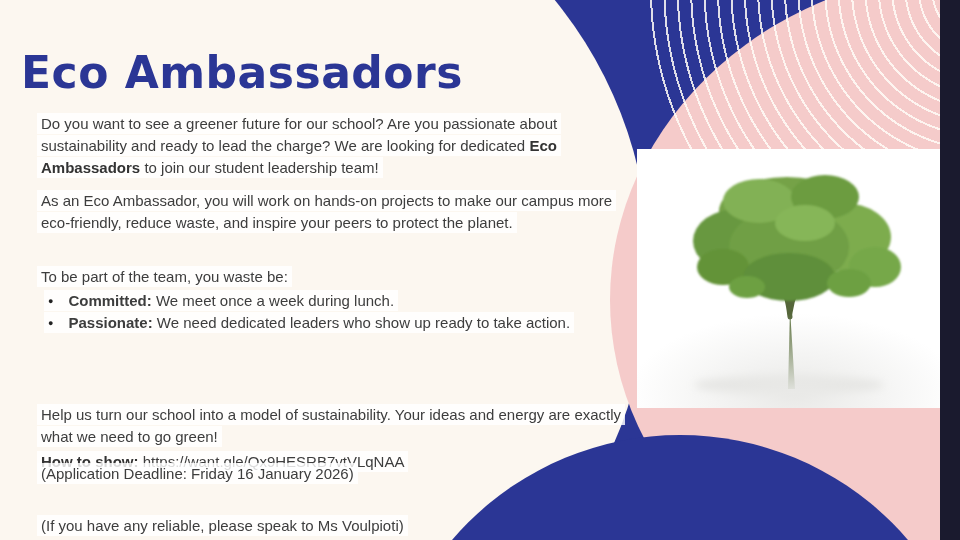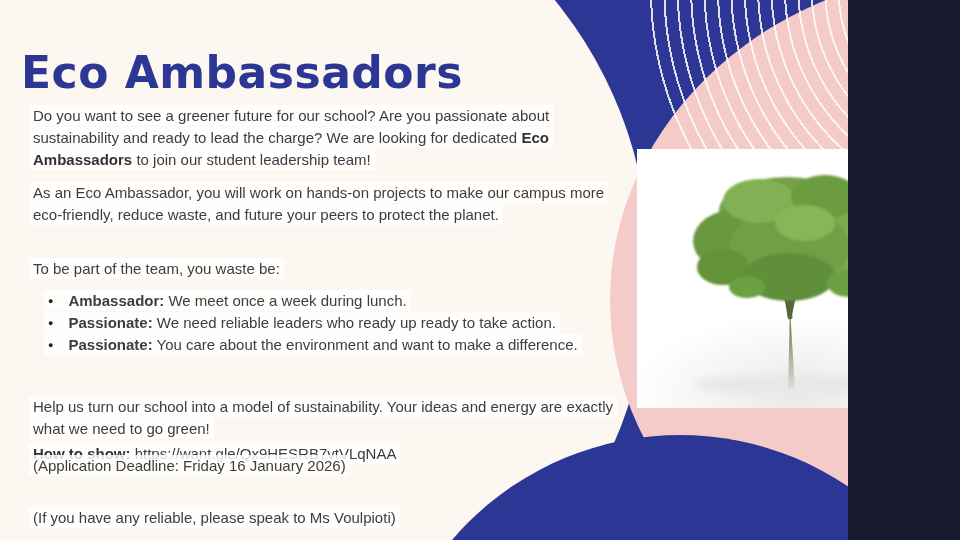--- a/index.html
+++ b/index.html
@@ -1,17 +1,17 @@
 <!DOCTYPE html>
 <html><head>
 <meta charset="utf-8">
 <style>
   html,body{margin:0;padding:0;background:#1a1a2e;}
   .slide{
-    position:relative;width:848px;height:540px;overflow:hidden;
+    position:relative;width:940px;height:540px;overflow:hidden;
     background:#2b3695;
     font-family:"Liberation Sans",sans-serif;
   }
   
   .cream-blob{
     position:absolute;left:-120px;top:-140px;width:770px;height:820px;
     border-radius:50%;background:#fcf7f0;z-index:1;
   }
   .pink-circle{
     position:absolute;left:610px;top:-30px;width:740px;height:660px;
@@ -37,21 +37,21 @@
     background:radial-gradient(ellipse 75% 45% at 50% 95%, #e9e9e7 0%, rgba(255,255,255,0) 70%);
   }
   
   .title{
     position:absolute;left:21px;top:18px;z-index:6;
     font-family:"DejaVu Sans",sans-serif;font-weight:bold;
     font-size:44px;letter-spacing:0.5px;color:#2b3695;white-space:nowrap;
   }
   .textcol{position:absolute;left:29px;top:0;width:585px;z-index:6;}
   .para{
-    position:absolute;left:0;margin:0;width:585px;
+    position:absolute;left:0;margin:8px;width:585px;
     font-size:15px;line-height:22px;color:#3d3d3d;
   }
   .hl{
     background:rgba(255,255,255,0.82);
     -webkit-box-decoration-break:clone;box-decoration-break:clone;
     padding:2px 4px;
   }
   .para b{font-weight:bold;color:#333;}
   ul.blist{
     position:absolute;left:0;top:290px;margin:0;padding:0;width:575px;
@@ -116,28 +116,27 @@
       </g>
     </svg>
   </div>
 
   <h1 class="title">Eco Ambassadors</h1>
 
   <div class="textcol">
 
     <p class="para p-intro"><span class="hl"><span>Do you want to see a greener future for our school? Are you passionate about sustainability and ready to lead the charge? We are looking for dedicated </span><b>Eco Ambassadors</b><span> to join our student leadership team!</span></span></p>
 
-    <p class="para p-role"><span class="hl">As an Eco Ambassador, you will work on hands-on projects to make our campus more eco-friendly, reduce waste, and future your peers to protect the planet.</span></p>
+    <p class="para p-role"><span class="hl">As an Eco Ambassador, you will work on hands-on projects to make our campus more eco-friendly, reduce waste, and inspire your peers to protect the planet.</span></p>
 
     <p class="para p-req"><span class="hl">To be part of the team, you waste be:</span></p>
 
     <ul class="blist">
-      <li><span class="hl"><b>Ambassador:</b> <span>We meet once a week during lunch.</span></span></li>
-      <li><span class="hl"><b>Passionate:</b> <span>We need reliable leaders who ready up ready to take action.</span></span></li>
-      <li><span class="hl"><b>Passionate:</b> <span>You care about the environment and want to make a difference.</span></span></li>
+      <li><span class="hl"><b>Committed:</b> <span>We meet once a week during lunch.</span></span></li>
+      <li><span class="hl"><b>Passionate:</b> <span>We need dedicated leaders who show up ready to take action.</span></span></li>
     </ul>
 
     <p class="para p-close"><span class="hl">Help us turn our school into a model of sustainability. Your ideas and energy are exactly what we need to go green!</span></p>
 
     <p class="para p-apply"><span class="hl"><b>How to show:</b> <span>https://want.gle/Qx9HESRB7vtVLqNAA</span></span></p>
 
     <p class="para p-deadline"><span class="hl">(Application Deadline: Friday 16 January 2026)</span></p>
 
     <p class="para p-questions"><span class="hl">(If you have any reliable, please speak to Ms Voulpioti)</span></p>
 

